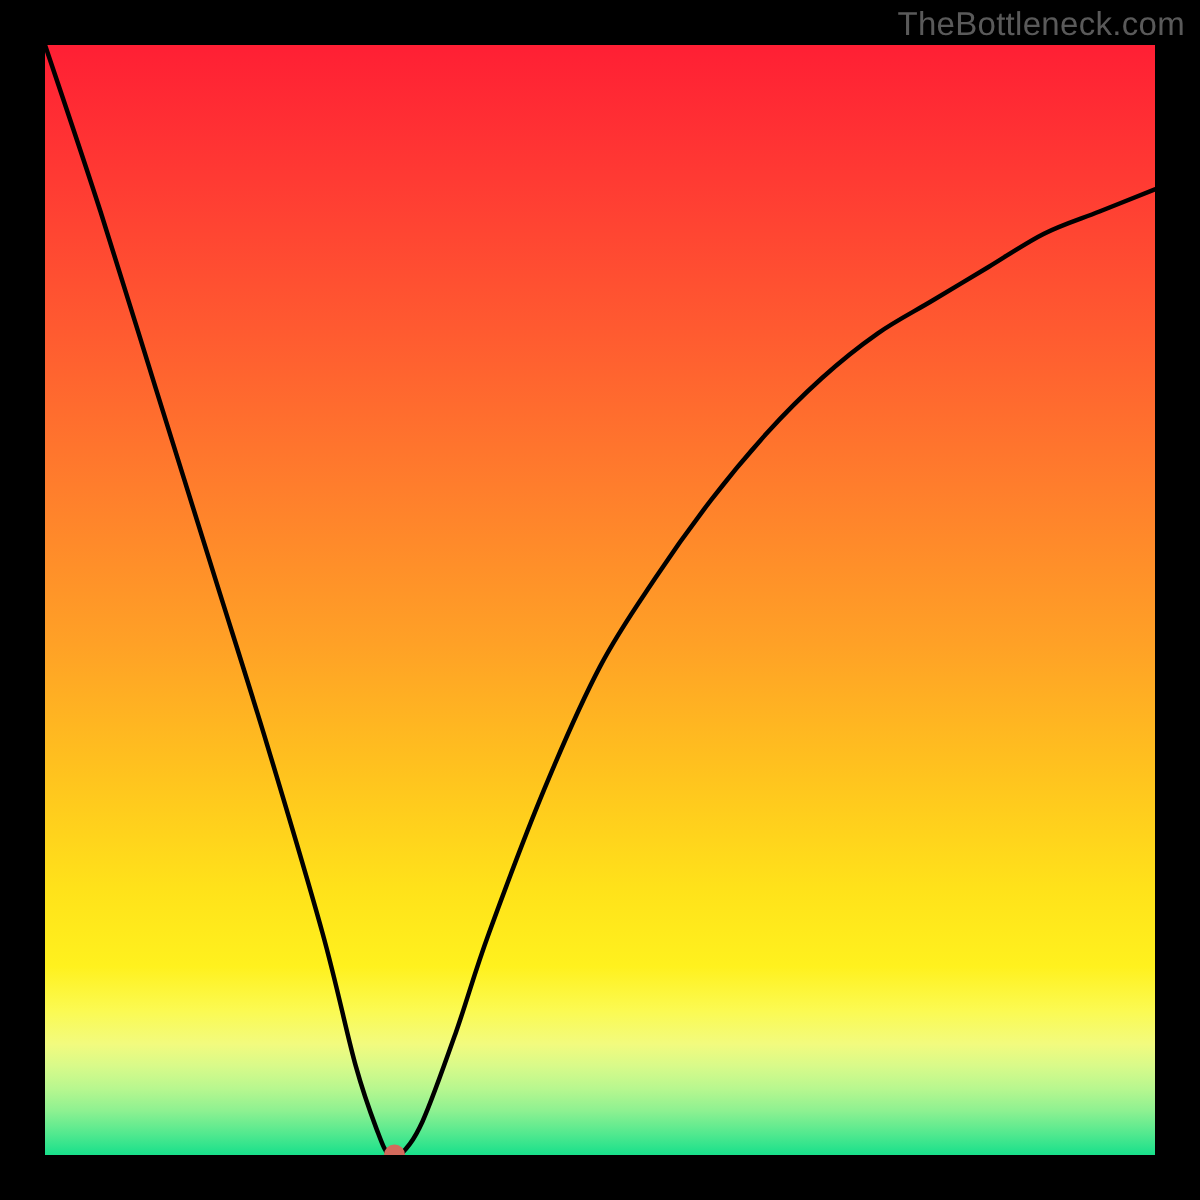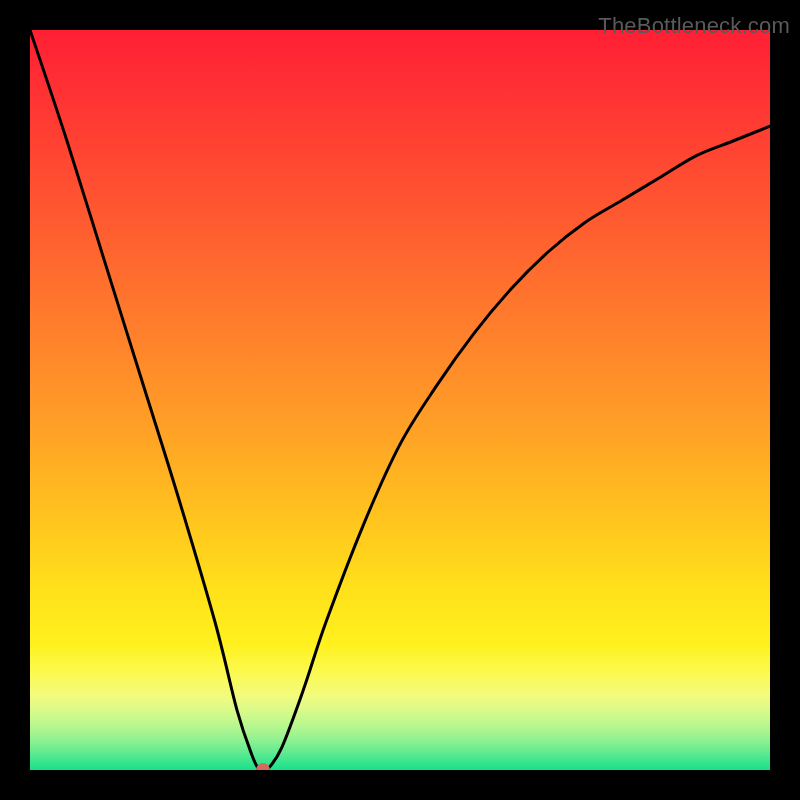--- a/index.html
+++ b/index.html
@@ -12,21 +12,21 @@
     overflow: hidden;
   }
   .frame {
     position: relative;
     width: 800px;
     height: 800px;
     background: #000;
   }
   .watermark {
     position: absolute;
-    top: 13px;
+    top: 3px;
     right: 10px;
     color: #5a5a5a;
     font-size: 22px;
     font-weight: 500;
     letter-spacing: 0.2px;
     z-index: 50;
   }
   .plot-area {
     position: absolute;
     left: 30px;

